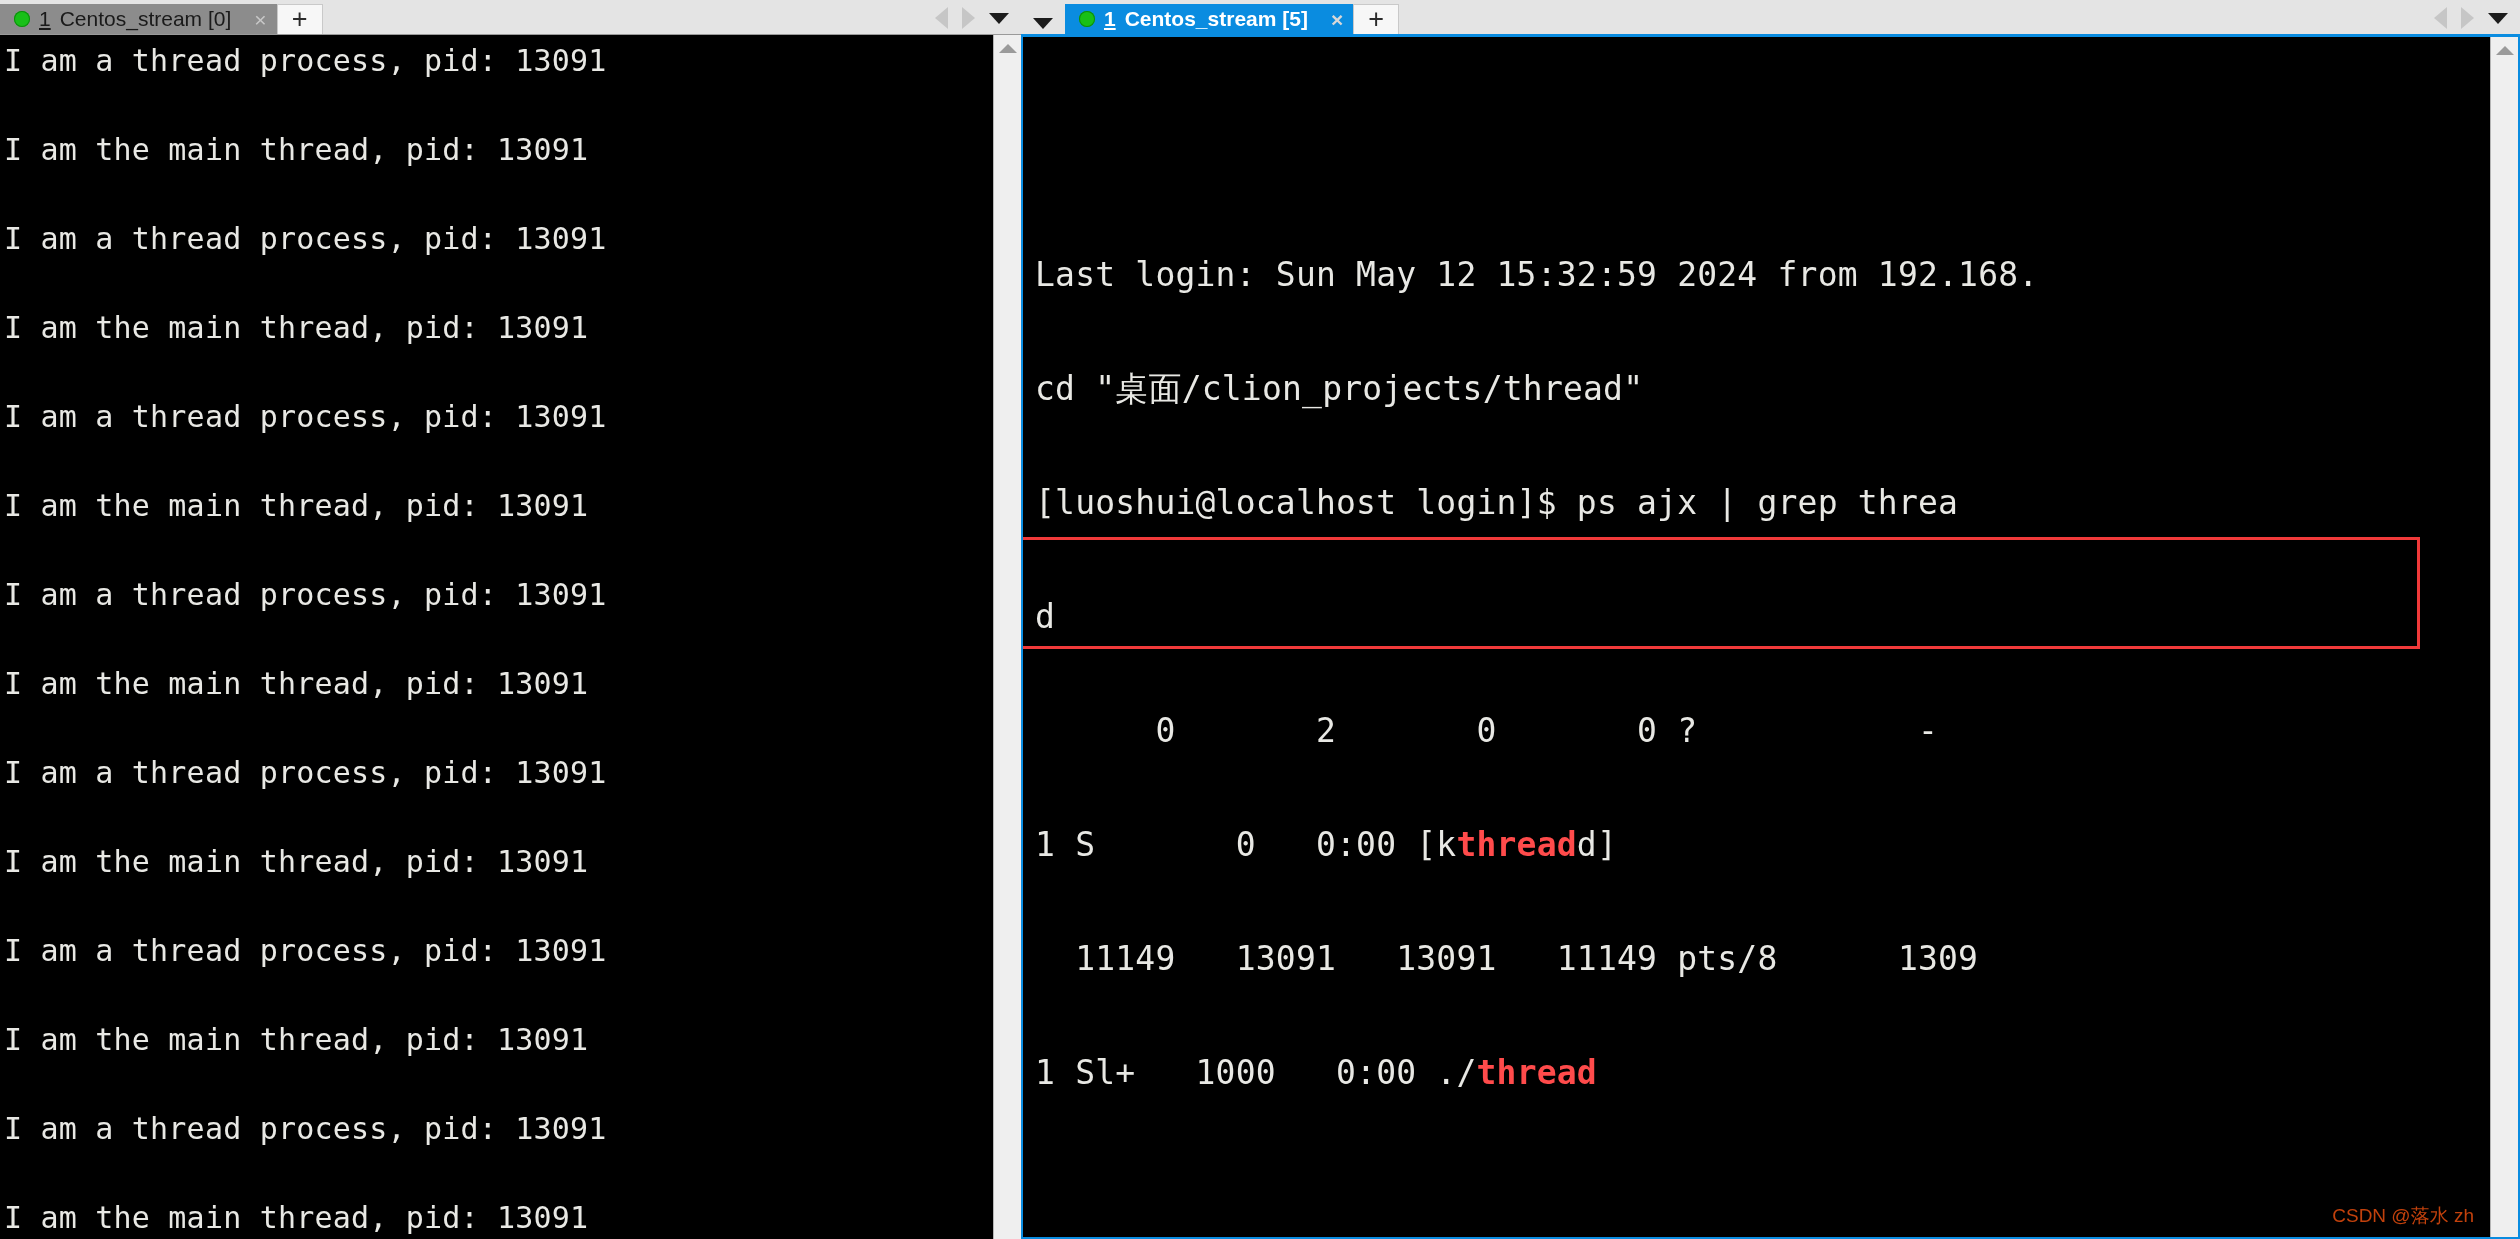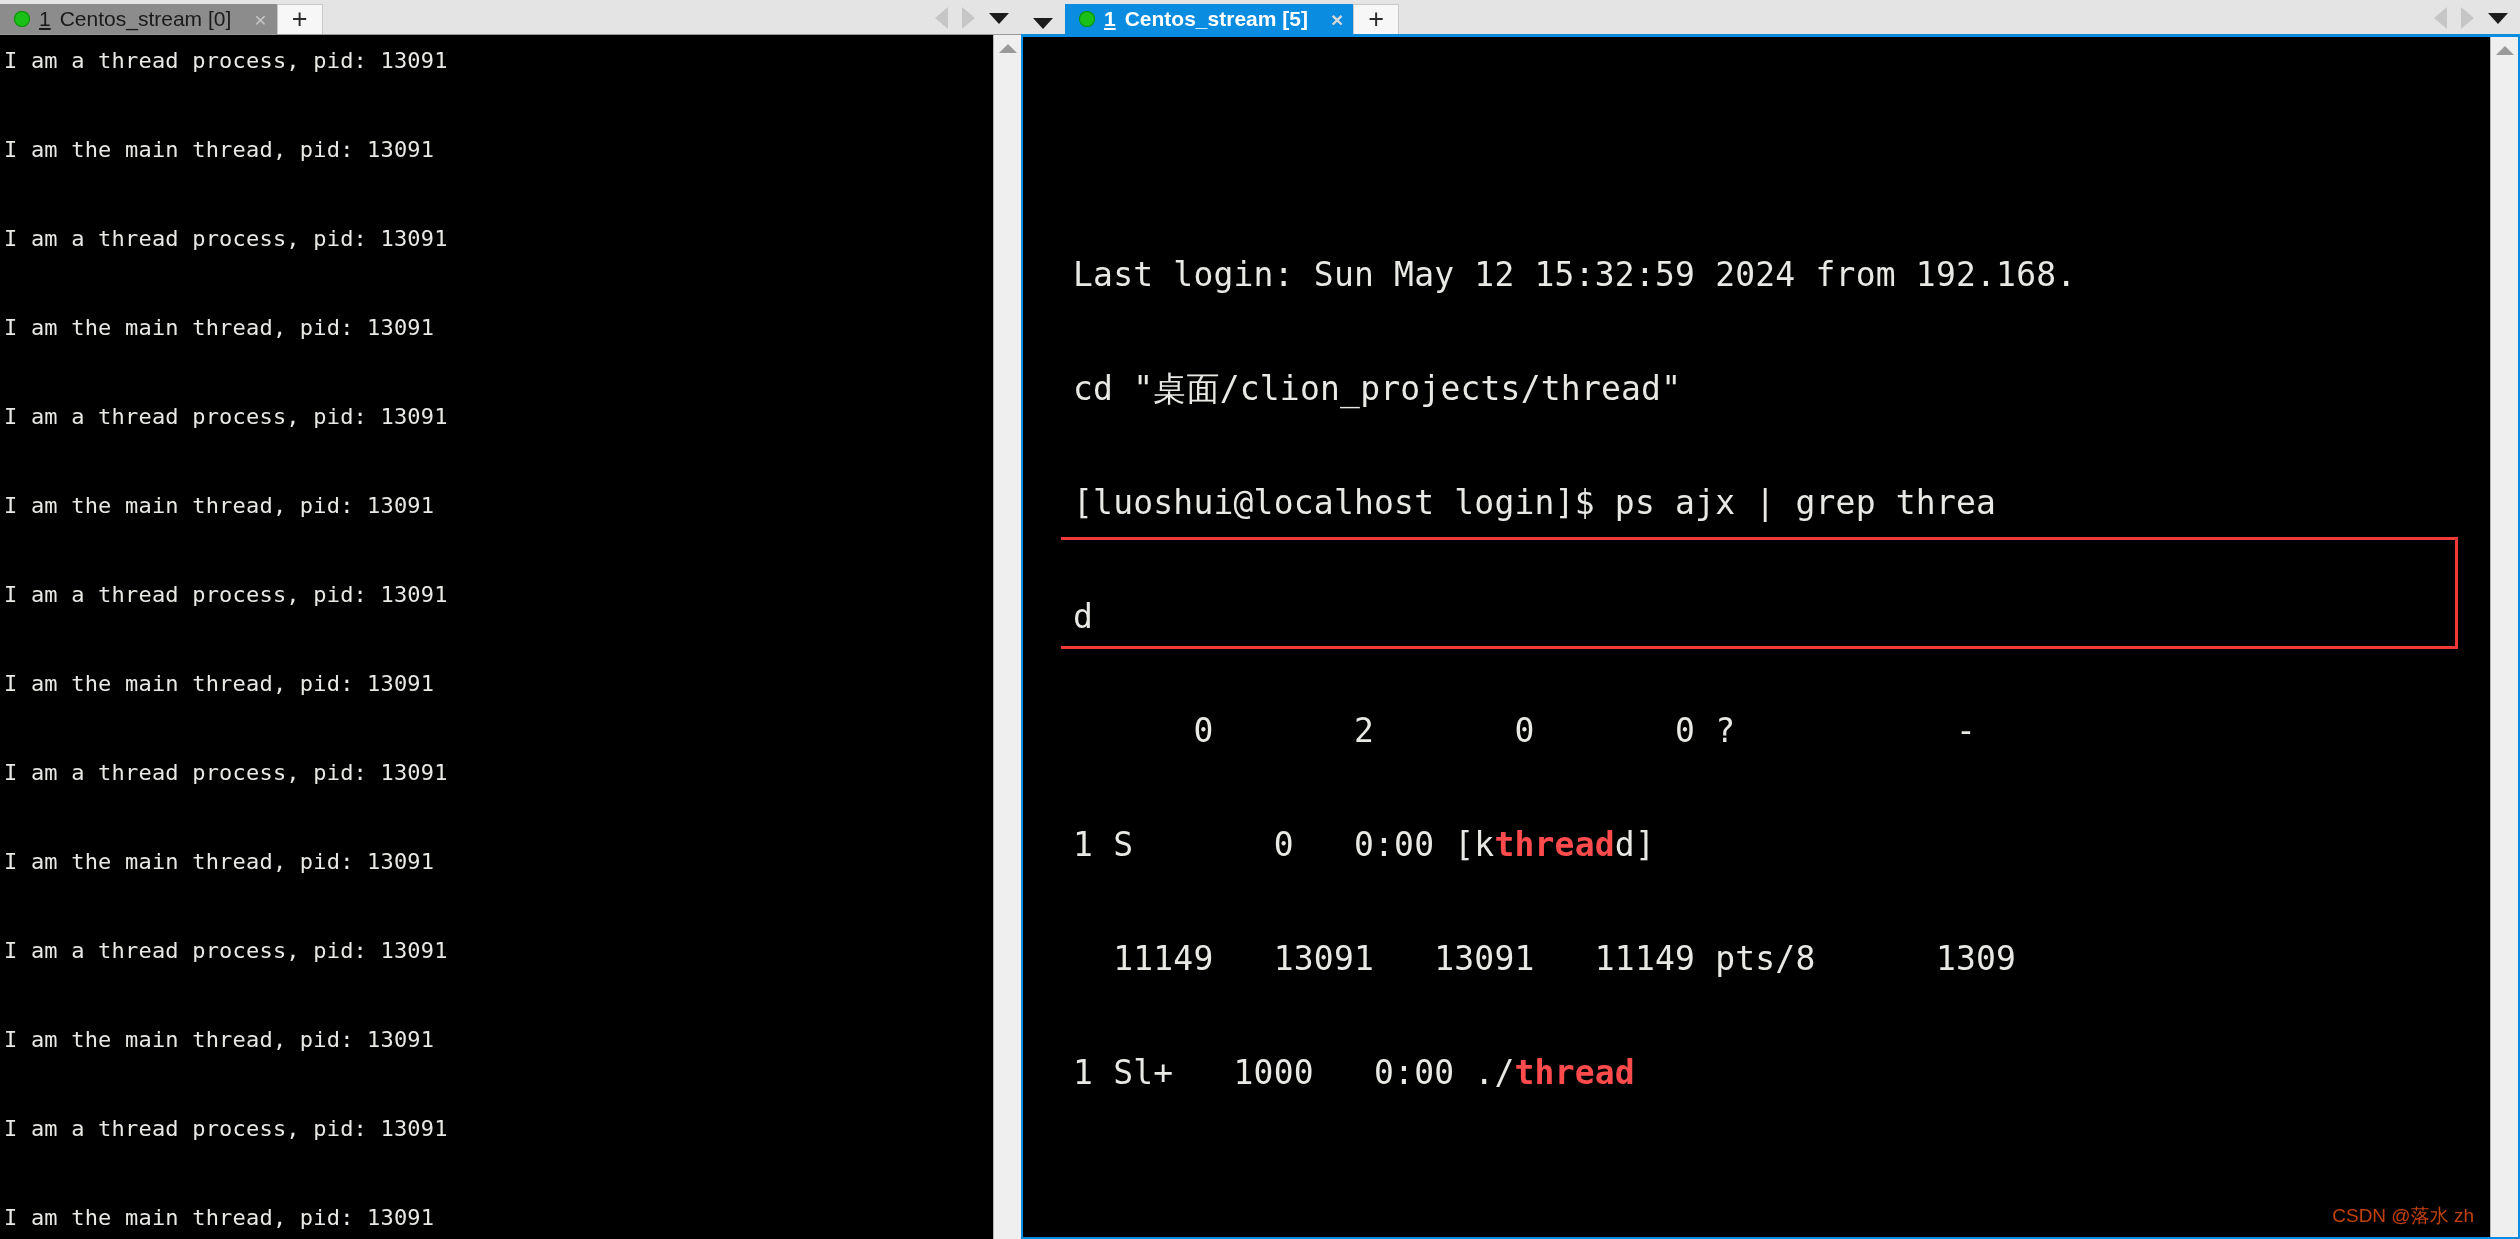--- a/index.html
+++ b/index.html
@@ -96,22 +96,22 @@
 
   .term {
     flex: 1 1 auto;
     position: relative;
     background: #000;
     color: #e8e8e4;
     font-family: "DejaVu Sans Mono", "Liberation Mono", monospace;
     overflow: hidden;
     white-space: pre;
   }
-  .term-left  { font-size: 22px; line-height: 44.5px; padding: 4px 0 0 4px; letter-spacing: 0.2px; }
-  .term-right { font-size: 33px; line-height: 57px; padding: 38px 0 0 12px; letter-spacing: 0.2px; margin-left: 38px; }
+  .term-left  { font-size: 30px; line-height: 44.5px; padding: 4px 0 0 4px; letter-spacing: 0.2px; }
+  .term-right { font-size: 33px; line-height: 57px; padding: 38px 0 0 12px; letter-spacing: 0.2px; }
   .line { display: block; height: inherit; }
   .hl-red { color: #ff4b4b; font-weight: bold; }
 
   
   .annot-box {
     position: absolute;
     border: 3px solid #f03a3a;
     pointer-events: none;
   }
 

